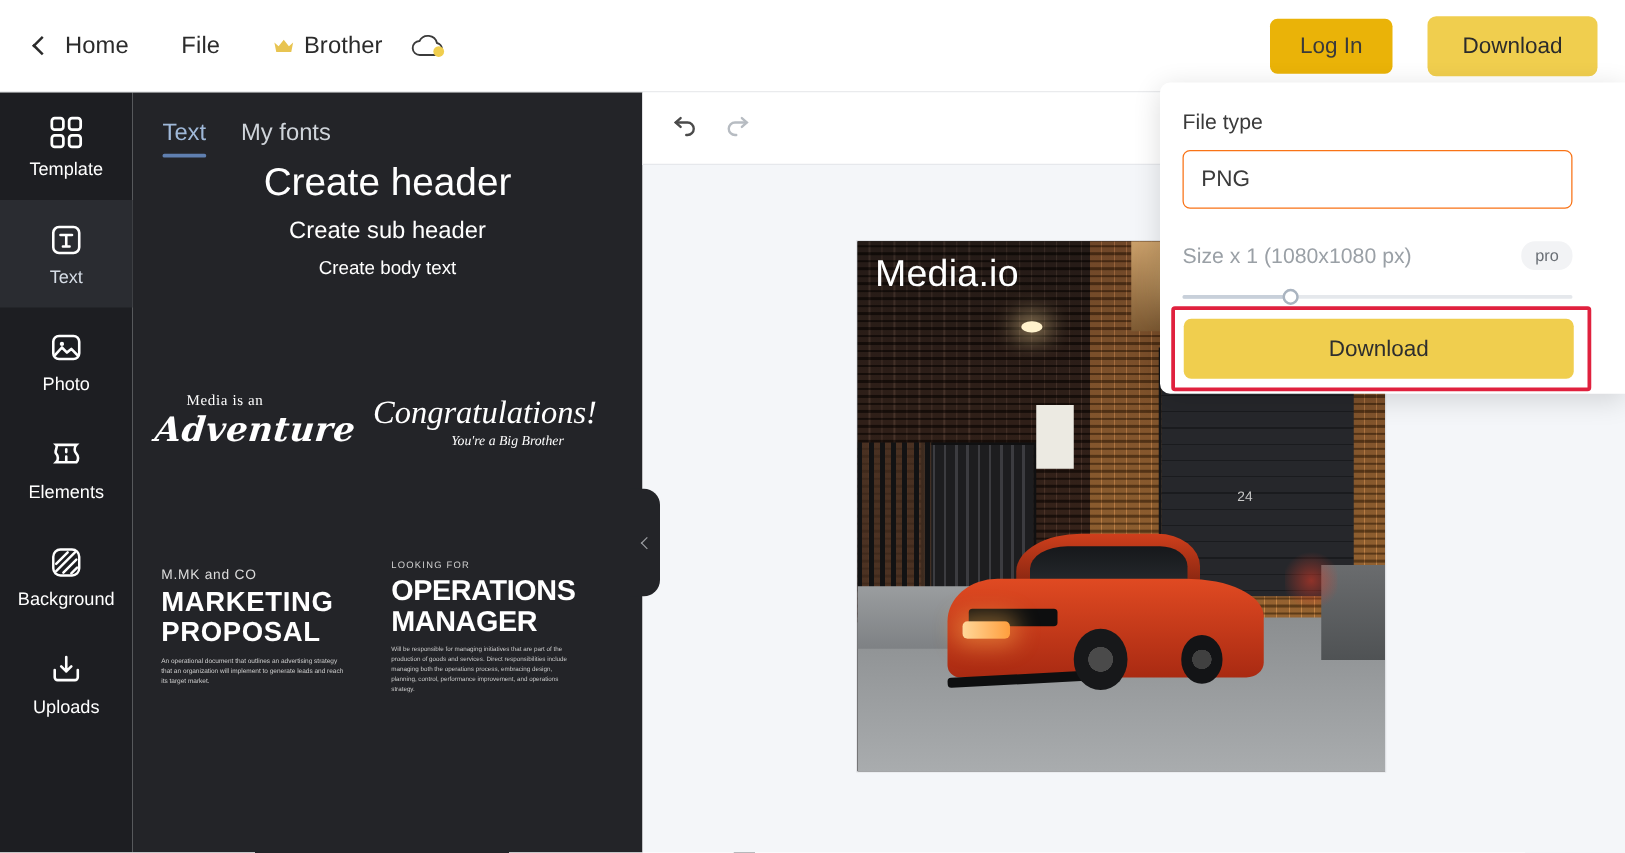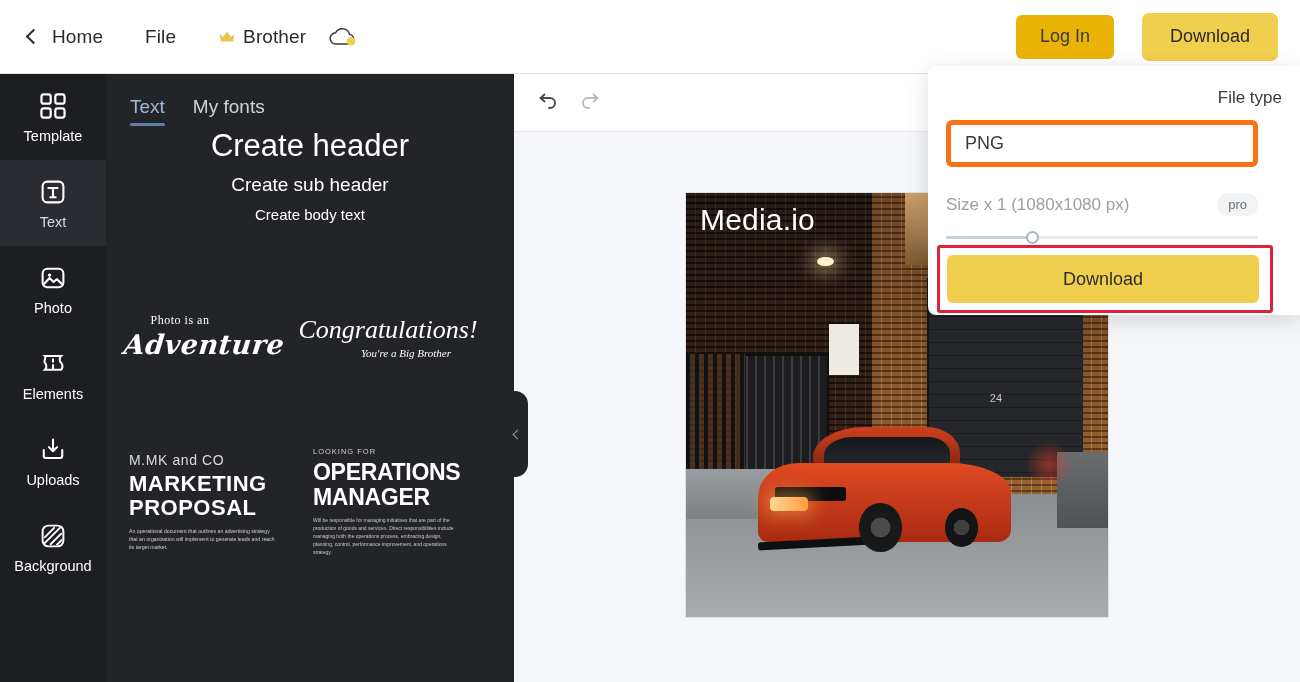--- a/index.html
+++ b/index.html
@@ -87,21 +87,21 @@
     padding: 0 6px;
   }
   .tmpl { position: relative; cursor: pointer; display:flex; align-items:center; justify-content:center; }
   .t-adv { color: #fff; text-align: center; }
   .t-adv .l1 { font-size: 12px; font-family: "Liberation Serif", serif; letter-spacing: .5px; margin-left: -48px; margin-bottom: 1px;}
   .t-adv .l2 { font-size: 27px; font-family: "DejaVu Serif", serif; font-style: italic; font-weight: 700; letter-spacing: .5px; transform: skewX(-6deg); }
   .t-cong { color: #fff; text-align: center; }
   .t-cong .l1 { font-size: 26px; font-family: "Liberation Serif", serif; font-style: italic; }
   .t-cong .l2 { font-size: 11px; font-family: "Liberation Serif", serif; font-style: italic; margin-top: 2px; margin-left: 36px; }
   .t-mkt { color: #fff; text-align: left; width: 150px; }
-  .t-mkt .l0 { font-size: 14px; letter-spacing: .6px; color: #dcdcdc; margin-bottom: 4px; }
+  .t-mkt .l0 { font-size: 11px; letter-spacing: .6px; color: #dcdcdc; margin-bottom: 4px; }
   .t-mkt .l1, .t-mkt .l2 { font-size: 22px; font-weight: 700; letter-spacing: .5px; line-height: 1.08; }
   .t-mkt .body { font-size: 5.2px; line-height: 1.55; color: #cfcfcf; margin-top: 7px; }
   .t-ops { color: #fff; text-align: left; width: 150px; }
   .t-ops .l0 { font-size: 7.5px; letter-spacing: 1px; color: #d0d0d0; margin-bottom: 4px; }
   .t-ops .l1, .t-ops .l2 { font-size: 23px; font-weight: 700; letter-spacing: -.3px; line-height: 1.05; }
   .t-ops .body { font-size: 5px; line-height: 1.6; color: #c8c8c8; margin-top: 7px; }
 
   
   .pscroll {
     position: absolute; left: 481px; top: 255px; width: 17px; height: 427px;
@@ -214,23 +214,23 @@
     transform: rotate(45deg); margin-left: 3px;
   }
 
   
   .dd {
     position: absolute; left: 928px; top: 66px; width: 372px; height: 249px;
     background: #ffffff; border-radius: 8px 0 0 8px;
     box-shadow: 0 5px 22px rgba(0,0,0,.14);
     padding: 22px 18px 0 18px;
   }
-  .dd-label { font-size: 17px; color: #3a3a3a; margin-bottom: 12px; text-align: right; }
+  .dd-label { font-size: 17px; color: #3a3a3a; margin-bottom: 12px; }
   .dd-select {
-    width: 312px; height: 47px; border: 5px solid #f97316; border-radius: 6px;
+    width: 312px; height: 47px; border: 1px solid #f97316; border-radius: 6px;
     display: flex; align-items: center; padding-left: 14px;
     font-size: 18px; color: #3b3b3b; cursor: pointer; background:#fff;
   }
   .dd-sizerow { display: flex; align-items: center; margin-top: 26px; width: 312px; }
   .dd-size { font-size: 17px; color: #9aa0a6; }
   .dd-pro {
     margin-left: auto; background: #f2f3f5; border-radius: 11px;
     font-size: 13px; color: #6a6f75; padding: 4px 11px;
   }
   .dd-slider { position: relative; width: 312px; height: 18px; margin-top: 13px; cursor: pointer; }
@@ -333,36 +333,36 @@
         <svg class="rail-ic" viewBox="0 0 26 26" fill="none" stroke="#fff" stroke-width="1.8">
           <path d="M6 6h14c-1.6 1.6-1.6 4.4 0 6s1.6 4.4 0 6H6c1.6-1.6 1.6-4.4 0-6s1.6-4.4 0-6z"></path>
           <path d="M13 9v2M13 14v3" stroke-linecap="round"></path>
         </svg>
       </span>
       <span>Elements</span>
     </div>
 
     <div class="rail-item">
       <span>
+        <svg class="rail-ic" viewBox="0 0 26 26" fill="none" stroke="#fff" stroke-width="1.7">
+          <rect x="4" y="4" width="18" height="18" rx="5"></rect>
+          <path d="M6 14l8-8M6 19l13-13M11 20l9-9M16.5 20.5l4-4" stroke-linecap="round"></path>
+        </svg>
+      </span>
+      <span>Background</span>
+    </div>
+
+    <div class="rail-item">
+      <span>
         <svg class="rail-ic" viewBox="0 0 26 26" fill="none" stroke="#fff" stroke-width="1.8">
           <path d="M13 4v10M9.5 10.5L13 14l3.5-3.5" stroke-linecap="round" stroke-linejoin="round"></path>
           <path d="M5 13v5a2 2 0 0 0 2 2h12a2 2 0 0 0 2-2v-5" stroke-linecap="round"></path>
         </svg>
       </span>
       <span>Uploads</span>
-    </div>
-
-    <div class="rail-item">
-      <span>
-        <svg class="rail-ic" viewBox="0 0 26 26" fill="none" stroke="#fff" stroke-width="1.7">
-          <rect x="4" y="4" width="18" height="18" rx="5"></rect>
-          <path d="M6 14l8-8M6 19l13-13M11 20l9-9M16.5 20.5l4-4" stroke-linecap="round"></path>
-        </svg>
-      </span>
-      <span>Background</span>
     </div>
 
   </div>
 
   <div class="panel">
 
     <div class="panel-tabs">
       <div class="ptab active">Text</div>
       <div class="ptab">My fonts</div>
     </div>
@@ -370,21 +370,21 @@
     <div class="txt-samples">
       <div class="samp-h">Create header</div>
       <div class="samp-sh">Create sub header</div>
       <div class="samp-b">Create body text</div>
     </div>
 
     <div class="tmpl-grid">
 
       <div class="tmpl">
         <div class="t-adv">
-          <div class="l1">Photo is an</div>
+          <div class="l1">Media is an</div>
           <div class="l2">Adventure</div>
         </div>
       </div>
 
       <div class="tmpl">
         <div class="t-cong">
           <div class="l1">Congratulations!</div>
           <div class="l2">You're a Big Brother</div>
         </div>
       </div>

